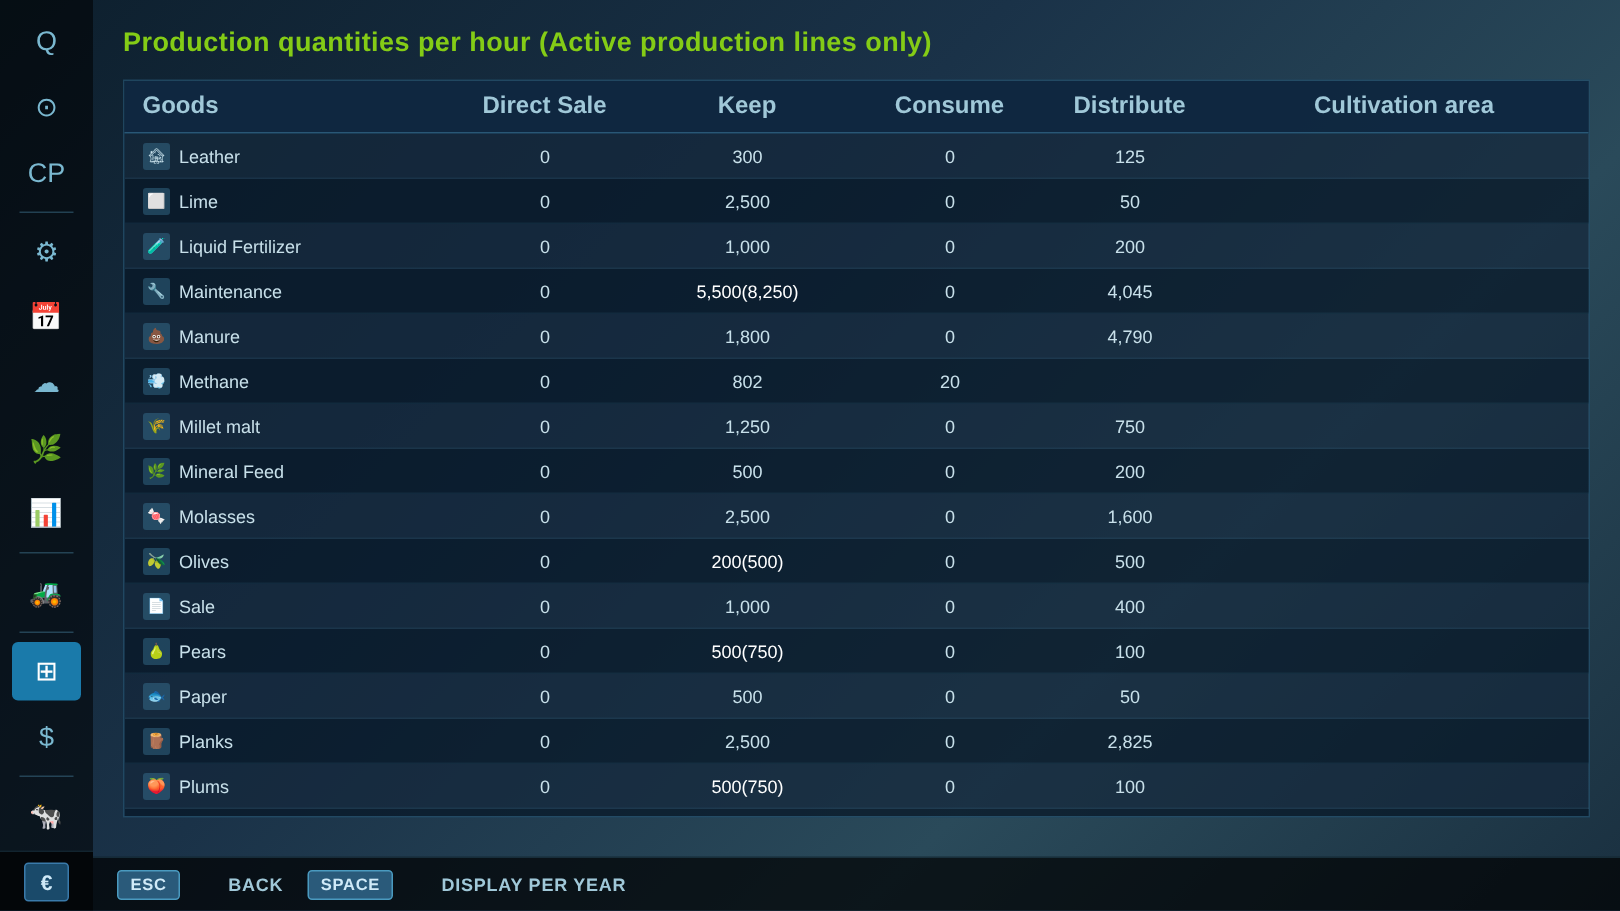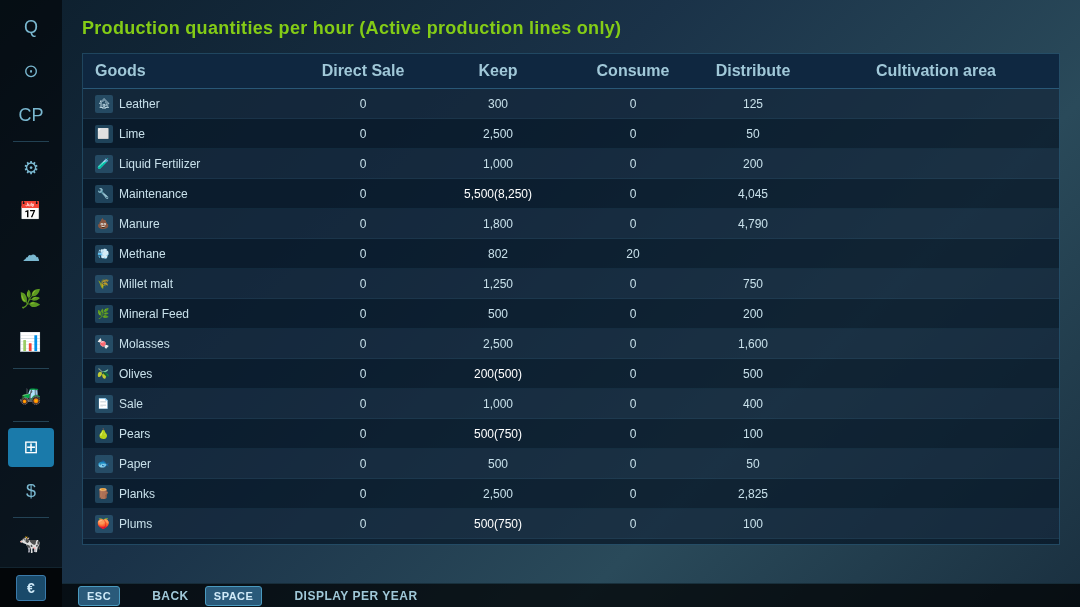--- a/index.html
+++ b/index.html
@@ -159,21 +159,21 @@
       font-size: 10px;
       flex-shrink: 0;
     }
 
     
     .bottom-bar {
       position: absolute;
       bottom: 0;
       left: 62px;
       right: 0;
-      height: 24px;
+      height: 36px;
       background: rgba(0,0,0,0.7);
       display: flex;
       align-items: center;
       padding: 0 16px;
       gap: 16px;
       z-index: 10;
       border-top: 1px solid rgba(80,160,200,0.2);
     }
 
     .key-badge {

